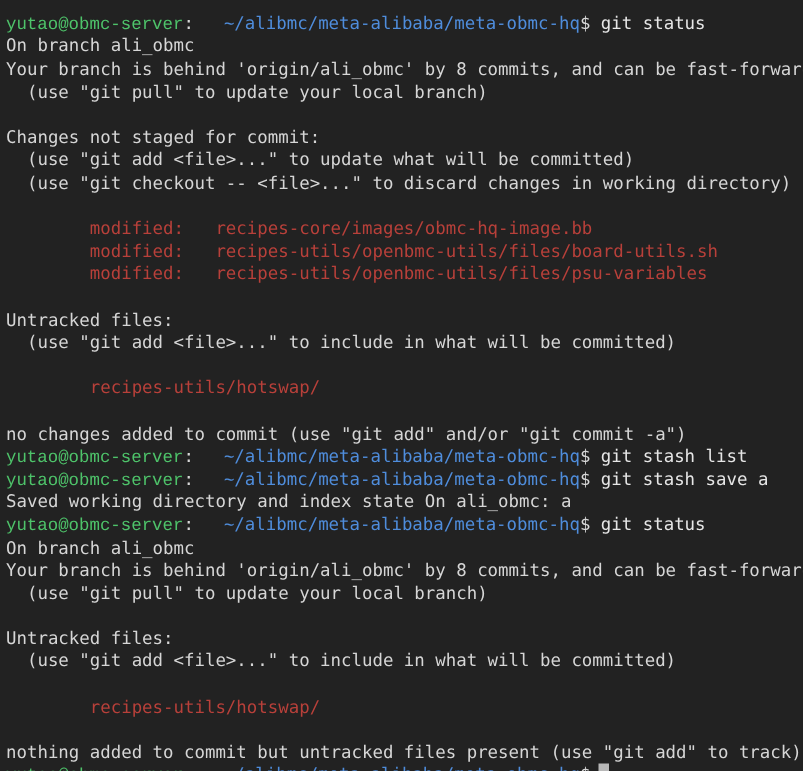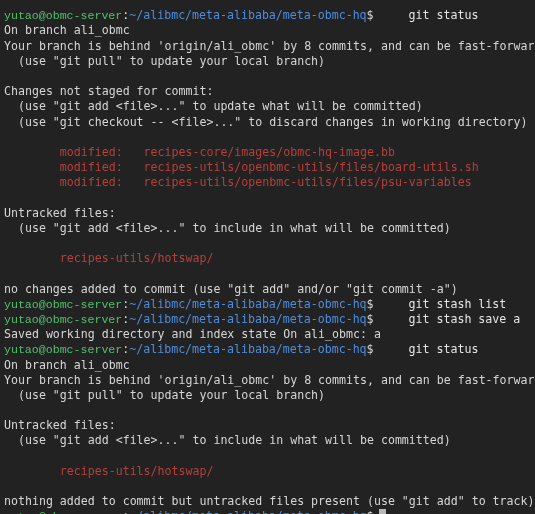--- a/index.html
+++ b/index.html
@@ -26,23 +26,23 @@
     top: -7px;
     width: 531px;
     white-space: pre;
   }
   .line {
     height: 15.2px;
     white-space: pre;
   }
   .user   { color: #4ec36a; font-family: Liberation Mono, monospace; }
   .sep    { color: #d8d8d8; }
-  .path   { color: #4f8ddc; }
+  .path   { color: #4f8ddc; margin-left: 20px; }
   .dollar { color: #d8d8d8; }
-  .cmd    { color: #e6e6e6; margin-left: 28px; }
+  .cmd    { color: #e6e6e6; }
   .out    { color: #d6d6d6; }
   .file   { color: #b8403a; text-align: right; }
   .cursor {
     display: inline-block;
     width: 7px;
     height: 13px;
     background: #b8b8b8;
     vertical-align: -2px;
     margin-left: 5px;
   }

